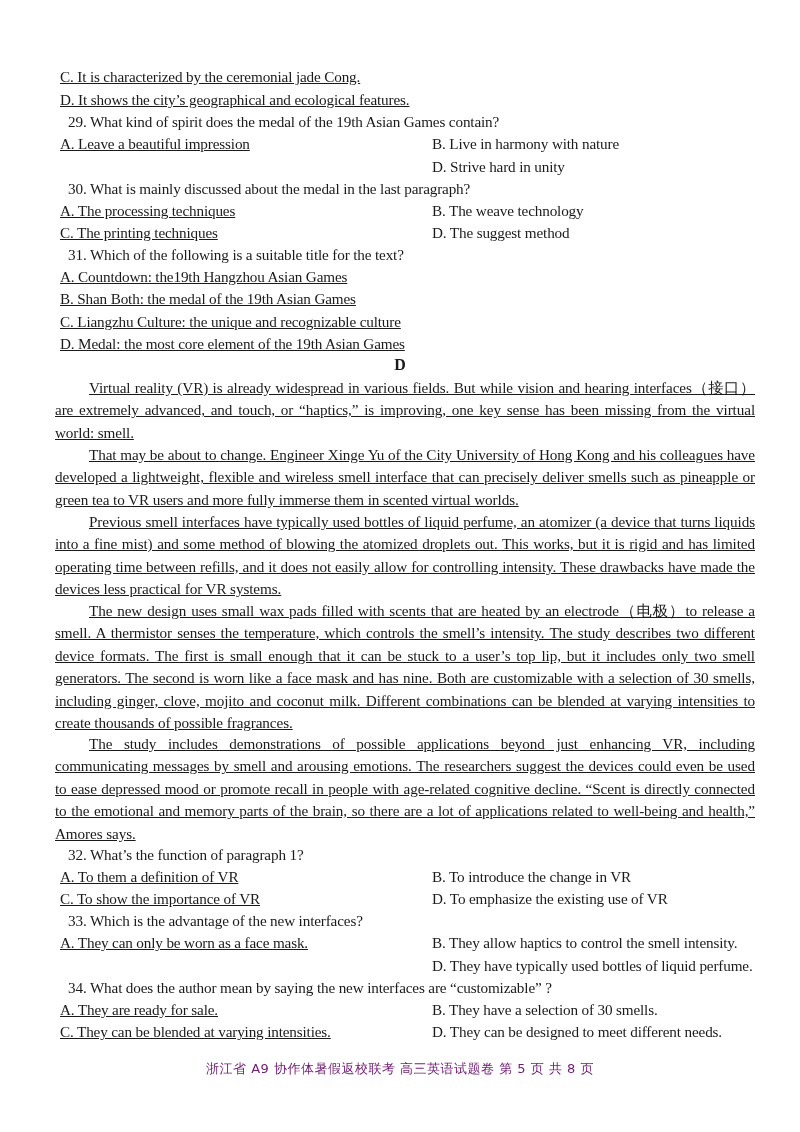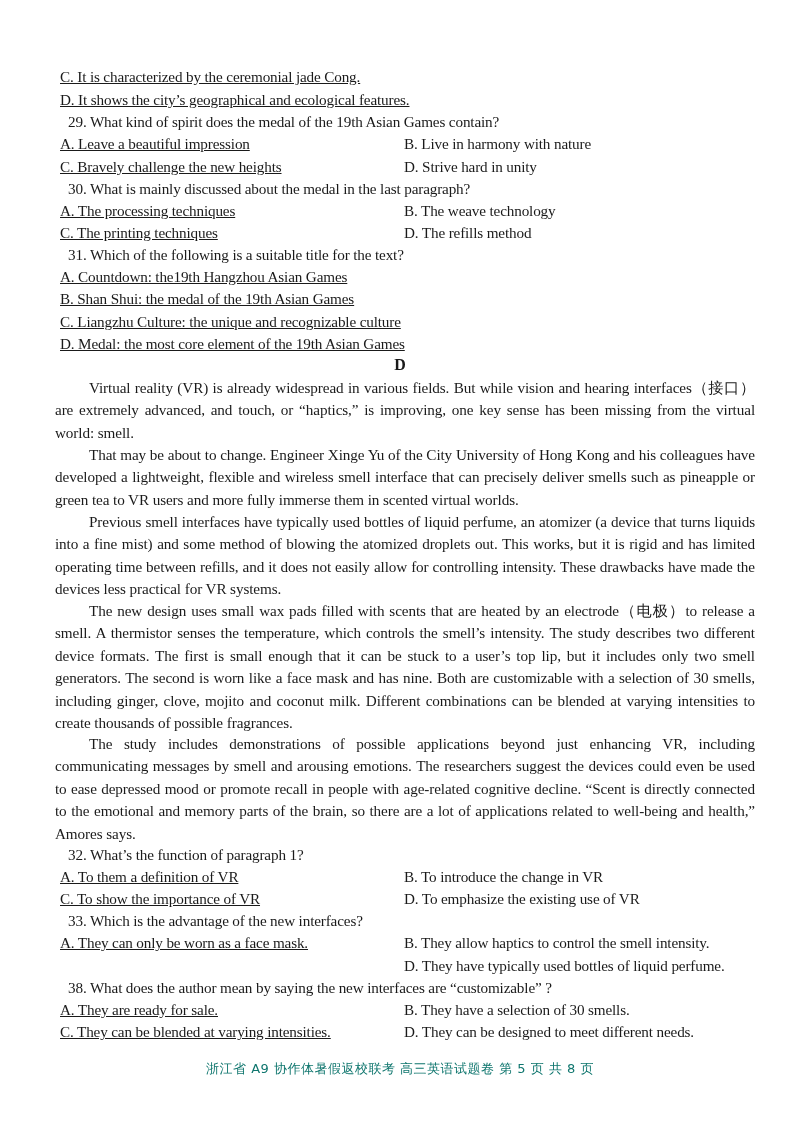--- a/index.html
+++ b/index.html
@@ -5,49 +5,48 @@
     html, body { margin: 0; padding: 0; background: #ffffff; }
     body {
       width: 800px; height: 1132px; position: relative; overflow: hidden;
       font-family: "Liberation Serif", "DejaVu Serif", serif;
       color: #1a1a1a;
     }
     .page { position: absolute; left: 0; top: 0; width: 800px; height: 1132px; }
     .line { position: absolute; font-size: 15.2px; line-height: 22px; white-space: nowrap; letter-spacing: -0.15px; }
     .q { left: 55px; margin-left: 13px; }
     .opt { left: 60px; text-decoration: underline; }
-    .optb { left: 404px; }
+    .optb { left: 432px; }
     .center { left: 0; width: 800px; text-align: center; }
     .sec { font-weight: bold; font-size: 16px; }
-    .para { position: absolute; left: 55px; width: 700px; font-size: 15.2px; line-height: 22.4px; text-align: justify; text-indent: 34px; letter-spacing: -0.1px; }
-    .footer { font-family: "DejaVu Sans", sans-serif; font-size: 13px; color: #0f766e; letter-spacing: 0.5px; }
+    .para { position: absolute; left: 55px; width: 700px; font-size: 15.2px; line-height: 22.4px; text-align: justify; text-indent: 34px; letter-spacing: -0.1px; text-decoration: underline; }
+    .footer { font-family: "DejaVu Sans", sans-serif; font-size: 13px; color: #701a75; letter-spacing: 0.5px; }
   </style>
 </head>
 <body>
 
 <div class="page">
 
   <div class="line opt" style="top:66px">C. It is characterized by the ceremonial jade Cong.</div>
   <div class="line opt" style="top:89px">D. It shows the city’s geographical and ecological features.</div>
 
   <div class="line q" style="top:111px">29. What kind of spirit does the medal of the 19th Asian Games contain?</div>
   <div class="line opt" style="top:133px">A. Leave a beautiful impression</div>
   <div class="line optb" style="top:133px">B. Live in harmony with nature</div>
-  <div class="line opt" style="top:156px">C. Bravely challenge the new heights</div>
   <div class="line optb" style="top:156px">D. Strive hard in unity</div>
 
   <div class="line q" style="top:178px">30. What is mainly discussed about the medal in the last paragraph?</div>
   <div class="line opt" style="top:200px">A. The processing techniques</div>
   <div class="line optb" style="top:200px">B. The weave technology</div>
   <div class="line opt" style="top:222px">C. The printing techniques</div>
-  <div class="line optb" style="top:222px">D. The refills method</div>
+  <div class="line optb" style="top:222px">D. The suggest method</div>
 
   <div class="line q" style="top:244px">31. Which of the following is a suitable title for the text?</div>
   <div class="line opt" style="top:266px">A. Countdown: the19th Hangzhou Asian Games</div>
-  <div class="line opt" style="top:288px">B. Shan Shui: the medal of the 19th Asian Games</div>
+  <div class="line opt" style="top:288px">B. Shan Both: the medal of the 19th Asian Games</div>
   <div class="line opt" style="top:311px">C. Liangzhu Culture: the unique and recognizable culture</div>
   <div class="line opt" style="top:333px">D. Medal: the most core element of the 19th Asian Games</div>
 
   <div class="line center sec" style="top:354px">D</div>
 
   <div class="para" style="top:377px">Virtual reality (VR) is already widespread in various fields. But while vision and hearing interfaces（接口）are extremely advanced, and touch, or “haptics,” is improving, one key sense has been missing from the virtual world: smell.</div>
   <div class="para" style="top:444px">That may be about to change. Engineer Xinge Yu of the City University of Hong Kong and his colleagues have developed a lightweight, flexible and wireless smell interface that can precisely deliver smells such as pineapple or green tea to VR users and more fully immerse them in scented virtual worlds.</div>
   <div class="para" style="top:511px">Previous smell interfaces have typically used bottles of liquid perfume, an atomizer (a device that turns liquids into a fine mist) and some method of blowing the atomized droplets out. This works, but it is rigid and has limited operating time between refills, and it does not easily allow for controlling intensity. These drawbacks have made the devices less practical for VR systems.</div>
   <div class="para" style="top:600px">The new design uses small wax pads filled with scents that are heated by an electrode（电极）to release a smell. A thermistor senses the temperature, which controls the smell’s intensity. The study describes two different device formats. The first is small enough that it can be stuck to a user’s top lip, but it includes only two smell generators. The second is worn like a face mask and has nine. Both are customizable with a selection of 30 smells, including ginger, clove, mojito and coconut milk. Different combinations can be blended at varying intensities to create thousands of possible fragrances.</div>
   <div class="para" style="top:733px">The study includes demonstrations of possible applications beyond just enhancing VR, including communicating messages by smell and arousing emotions. The researchers suggest the devices could even be used to ease depressed mood or promote recall in people with age-related cognitive decline. “Scent is directly connected to the emotional and memory parts of the brain, so there are a lot of applications related to well-being and health,” Amores says.</div>
@@ -56,20 +55,20 @@
   <div class="line opt" style="top:866px">A. To them a definition of VR</div>
   <div class="line optb" style="top:866px">B. To introduce the change in VR</div>
   <div class="line opt" style="top:888px">C. To show the importance of VR</div>
   <div class="line optb" style="top:888px">D. To emphasize the existing use of VR</div>
 
   <div class="line q" style="top:910px">33. Which is the advantage of the new interfaces?</div>
   <div class="line opt" style="top:932px">A. They can only be worn as a face mask.</div>
   <div class="line optb" style="top:932px">B. They allow haptics to control the smell intensity.</div>
   <div class="line optb" style="top:955px">D. They have typically used bottles of liquid perfume.</div>
 
-  <div class="line q" style="top:977px">38. What does the author mean by saying the new interfaces are “customizable” ?</div>
+  <div class="line q" style="top:977px">34. What does the author mean by saying the new interfaces are “customizable” ?</div>
   <div class="line opt" style="top:999px">A. They are ready for sale.</div>
   <div class="line optb" style="top:999px">B. They have a selection of 30 smells.</div>
   <div class="line optb" style="top:1021px">D. They can be designed to meet different needs.</div>
   <div class="line opt" style="top:1021px">C. They can be blended at varying intensities.</div>
 
   <div class="line center footer" style="top:1058px">浙江省 A9 协作体暑假返校联考  高三英语试题卷   第 5 页 共 8 页</div>
 </div>
 
 </body></html>

